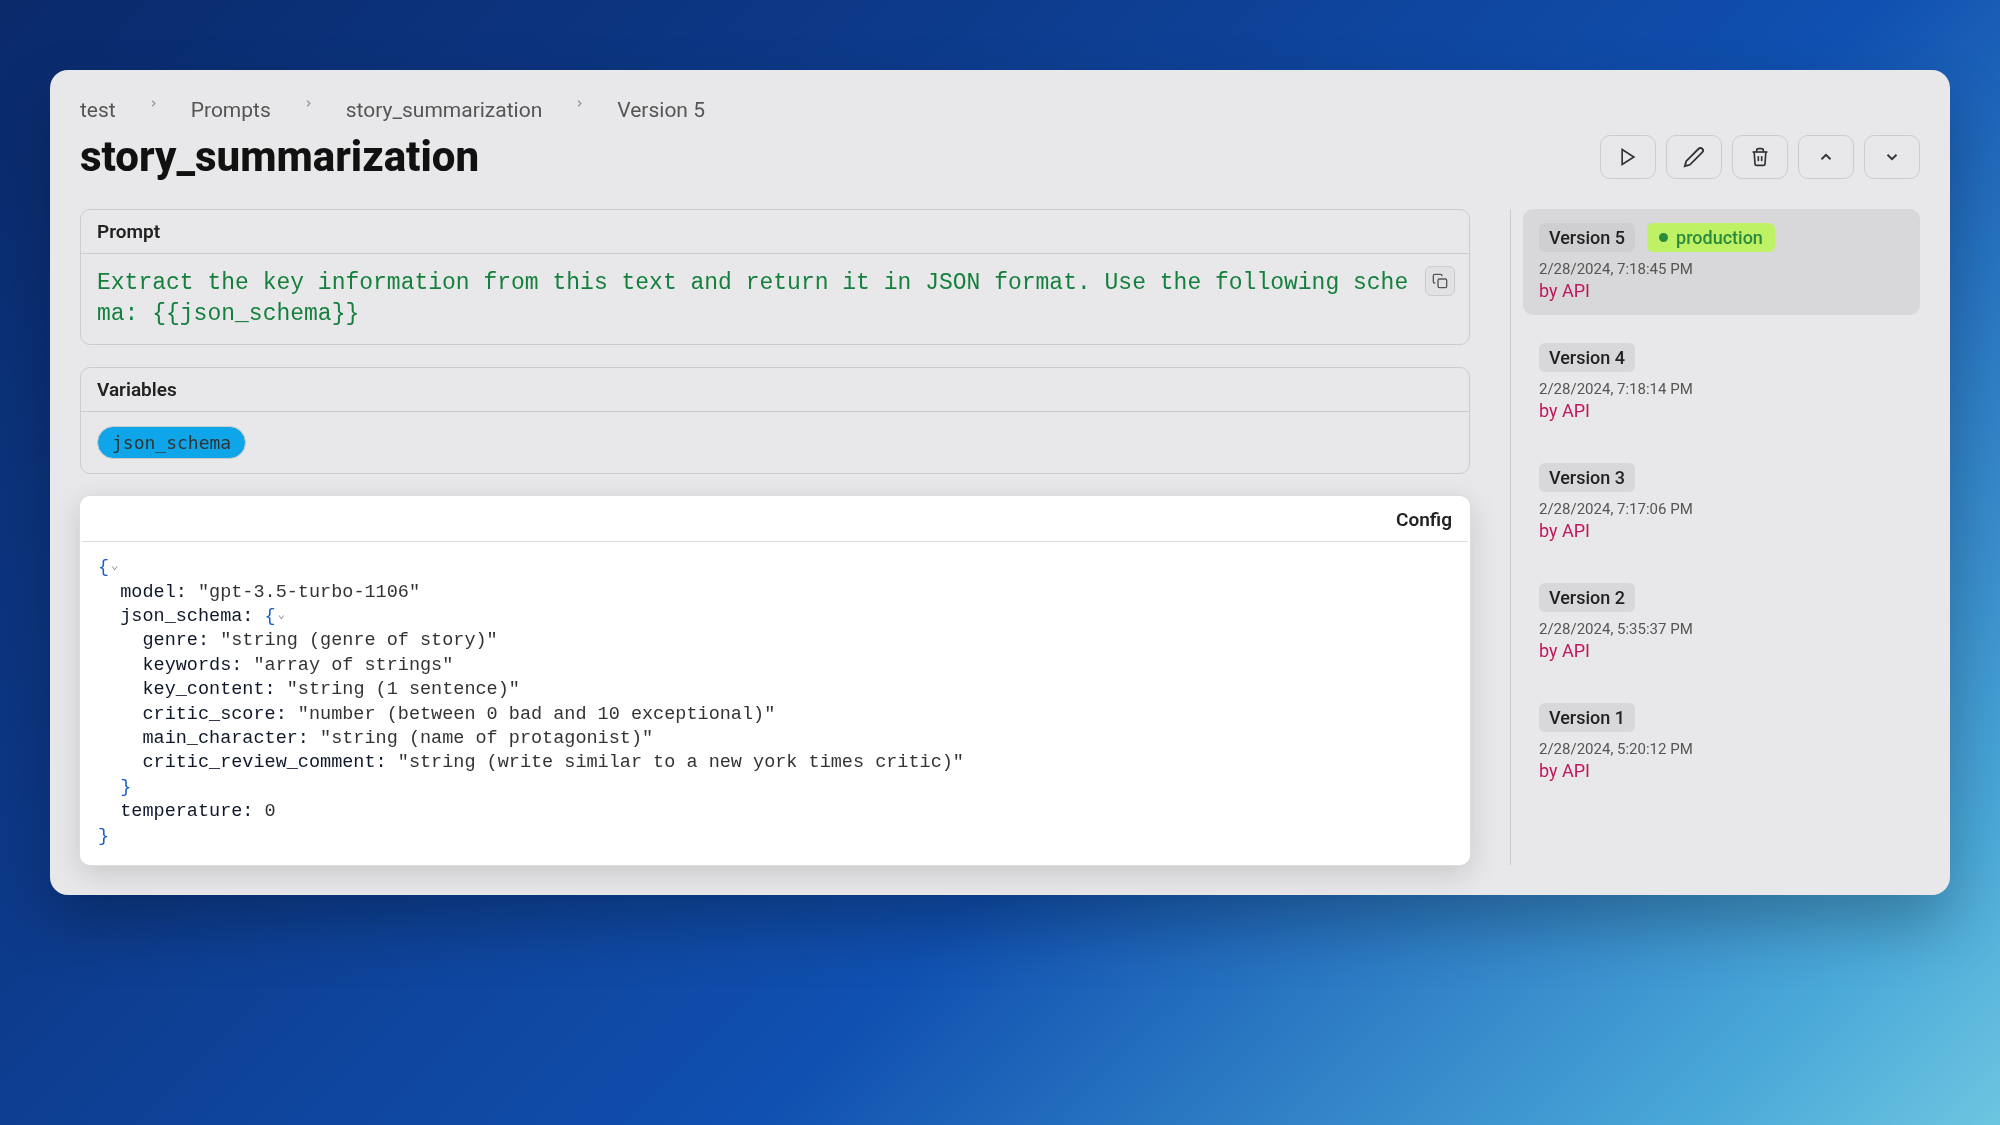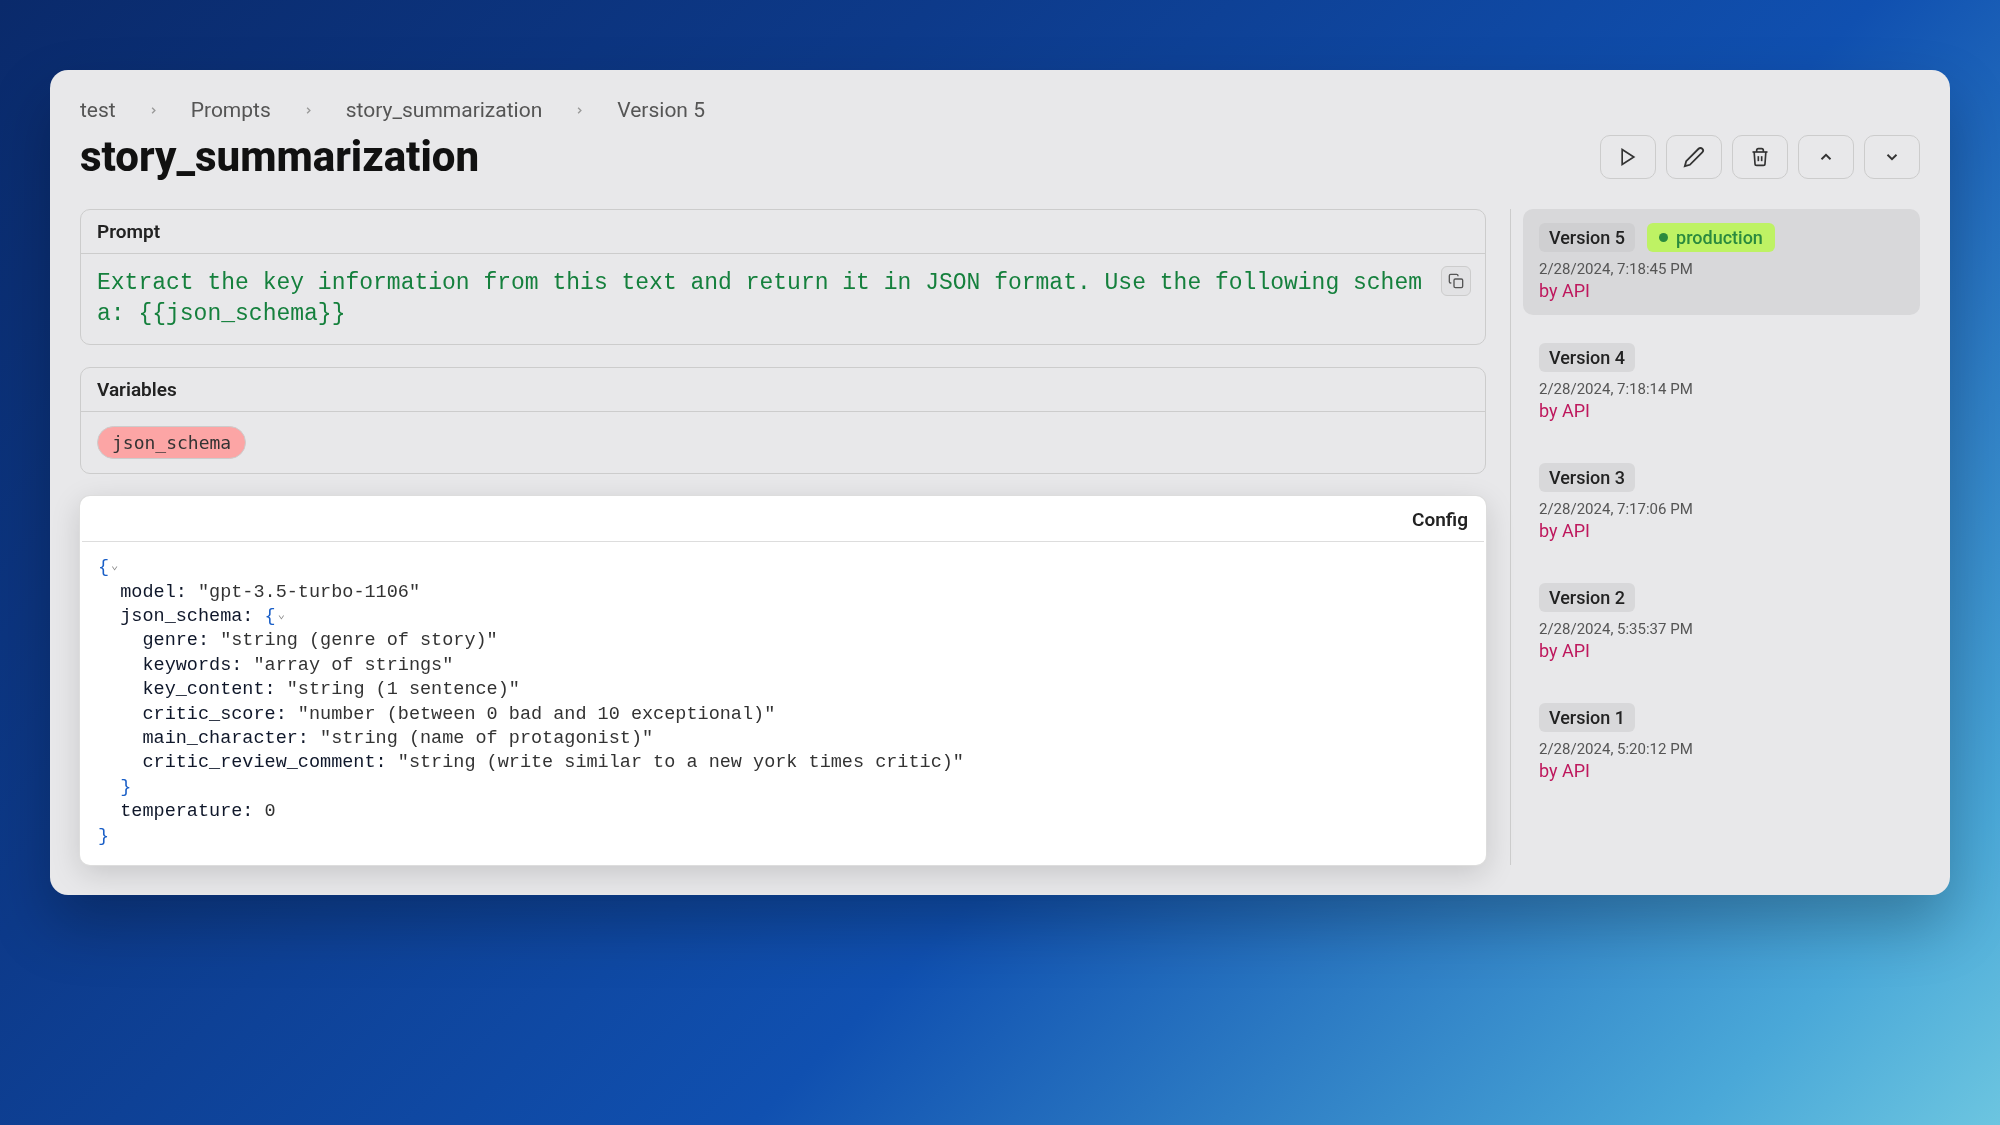--- a/index.html
+++ b/index.html
@@ -13,21 +13,21 @@
   .window {
     background: #e8e8ea;
     border-radius: 18px;
     padding: 28px 30px 30px 30px;
     width: 100%;
     min-height: 678px;
     box-shadow: 0 30px 60px rgba(0,0,0,0.25);
   }
   .breadcrumb {
     display: flex;
-    align-items: center;
+    align-items: flex-start;
     gap: 32px;
     color: #666;
     font-size: 21px;
     margin-bottom: 10px;
   }
   .breadcrumb .crumb { color: #555; }
   .breadcrumb .chev { color: #999; display:flex; align-items:center; }
   .title-row {
     display: flex;
     align-items: center;
@@ -45,21 +45,21 @@
     border: 1px solid #ccc;
     border-radius: 10px;
     background: #e8e8ea;
     display: flex; align-items:center; justify-content:center;
     color: #333;
     cursor: pointer;
   }
   .content {
     display: grid;
     grid-template-columns: 1fr 410px;
-    gap: 24px;
+    gap: 40px;
   }
   .card {
     border: 1px solid #ccc;
     border-radius: 10px;
     background: #e8e8ea;
     margin-bottom: 22px;
     overflow: hidden;
   }
   .card-header {
     padding: 10px 16px;
@@ -92,21 +92,21 @@
     cursor: pointer;
   }
   .var-chip {
     display: inline-block;
     padding: 5px 14px;
     border: 1px solid #ccc;
     border-radius: 999px;
     font-family: monospace;
     font-size: 18px;
     color: #333;
-    background: #fca5a5;
+    background: #0ea5e9;
   }
   .config-card {
     border: 2px solid #fff;
     background: #fff;
     border-radius: 10px;
     box-shadow: 0 0 0 1px #ddd, 0 8px 30px rgba(0,0,0,0.15);
     overflow: hidden;
   }
   .config-card .card-header { border-bottom: 1px solid #ddd; text-align: right; }
   .config-body {

